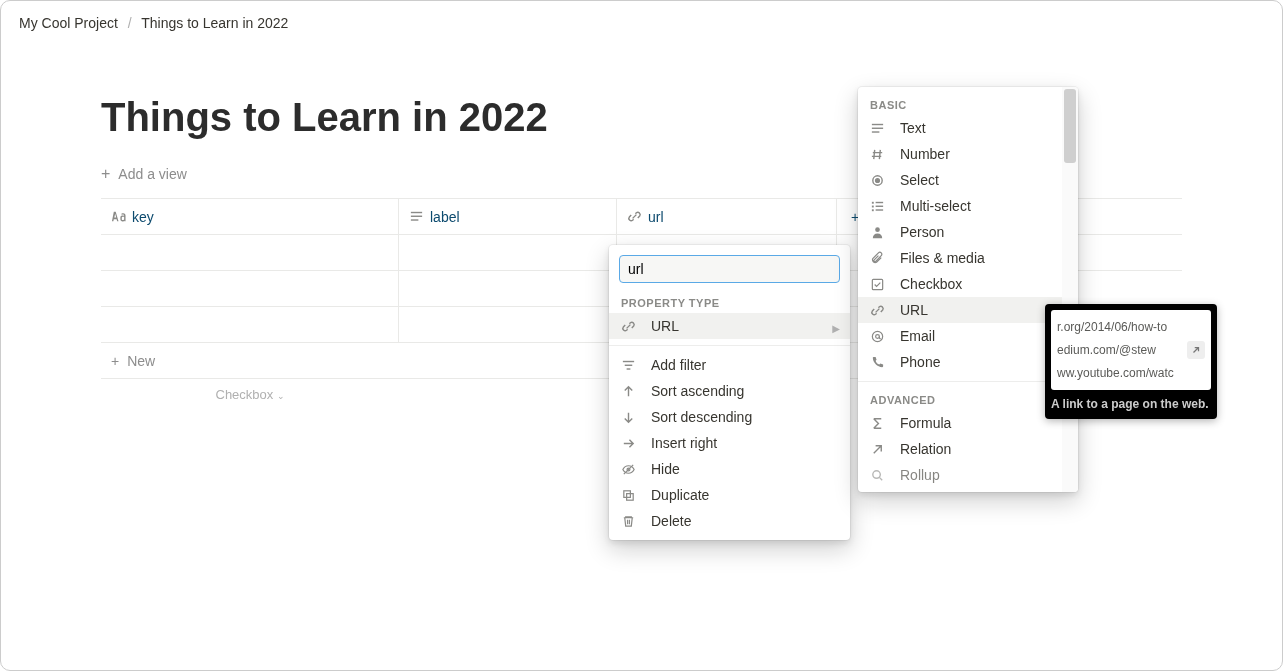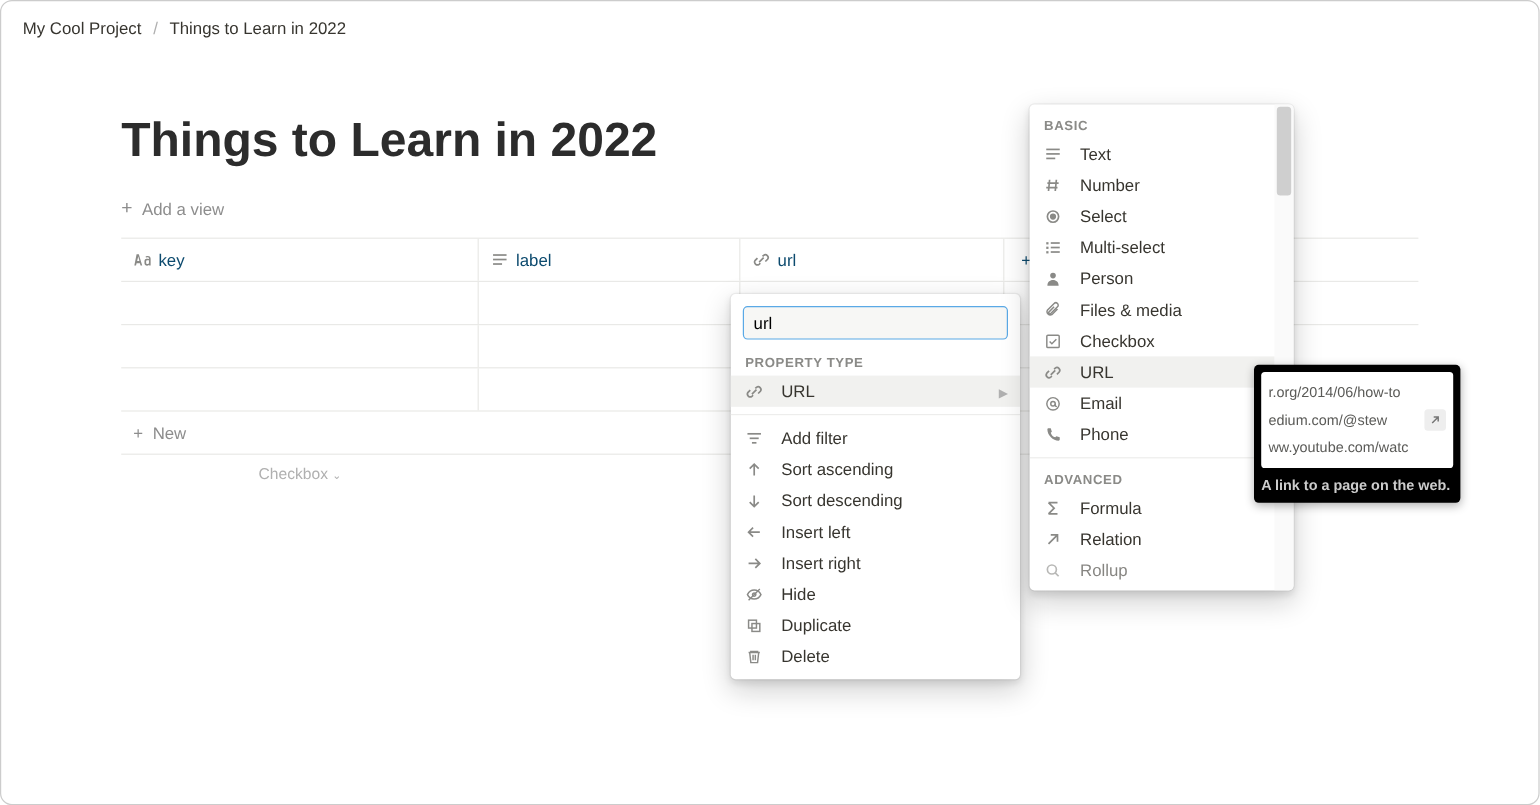--- a/index.html
+++ b/index.html
@@ -304,28 +304,20 @@
     <span class="ico">
       <svg viewBox="0 0 16 16" fill="none" stroke="currentColor" stroke-width="1.5">
           <path d="M8 3v10M4 9l4 4 4-4"></path>
         </svg>
     </span>
     <span>Sort descending</span>
   </div>
   <div class="menu-item">
     <span class="ico">
       <svg viewBox="0 0 16 16" fill="none" stroke="currentColor" stroke-width="1.5">
-          <path d="M13 8H3M7 4L3 8l4 4"></path>
-        </svg>
-    </span>
-    <span>Insert left</span>
-  </div>
-  <div class="menu-item">
-    <span class="ico">
-      <svg viewBox="0 0 16 16" fill="none" stroke="currentColor" stroke-width="1.5">
           <path d="M3 8h10M9 4l4 4-4 4"></path>
         </svg>
     </span>
     <span>Insert right</span>
   </div>
   <div class="menu-item">
     <span class="ico">
       <svg viewBox="0 0 16 16" fill="none" stroke="currentColor" stroke-width="1.3">
           <path d="M2 8s2-4 6-4 6 4 6 4-2 4-6 4-6-4-6-4z"></path>
           <circle cx="8" cy="8" r="1.5"></circle>

